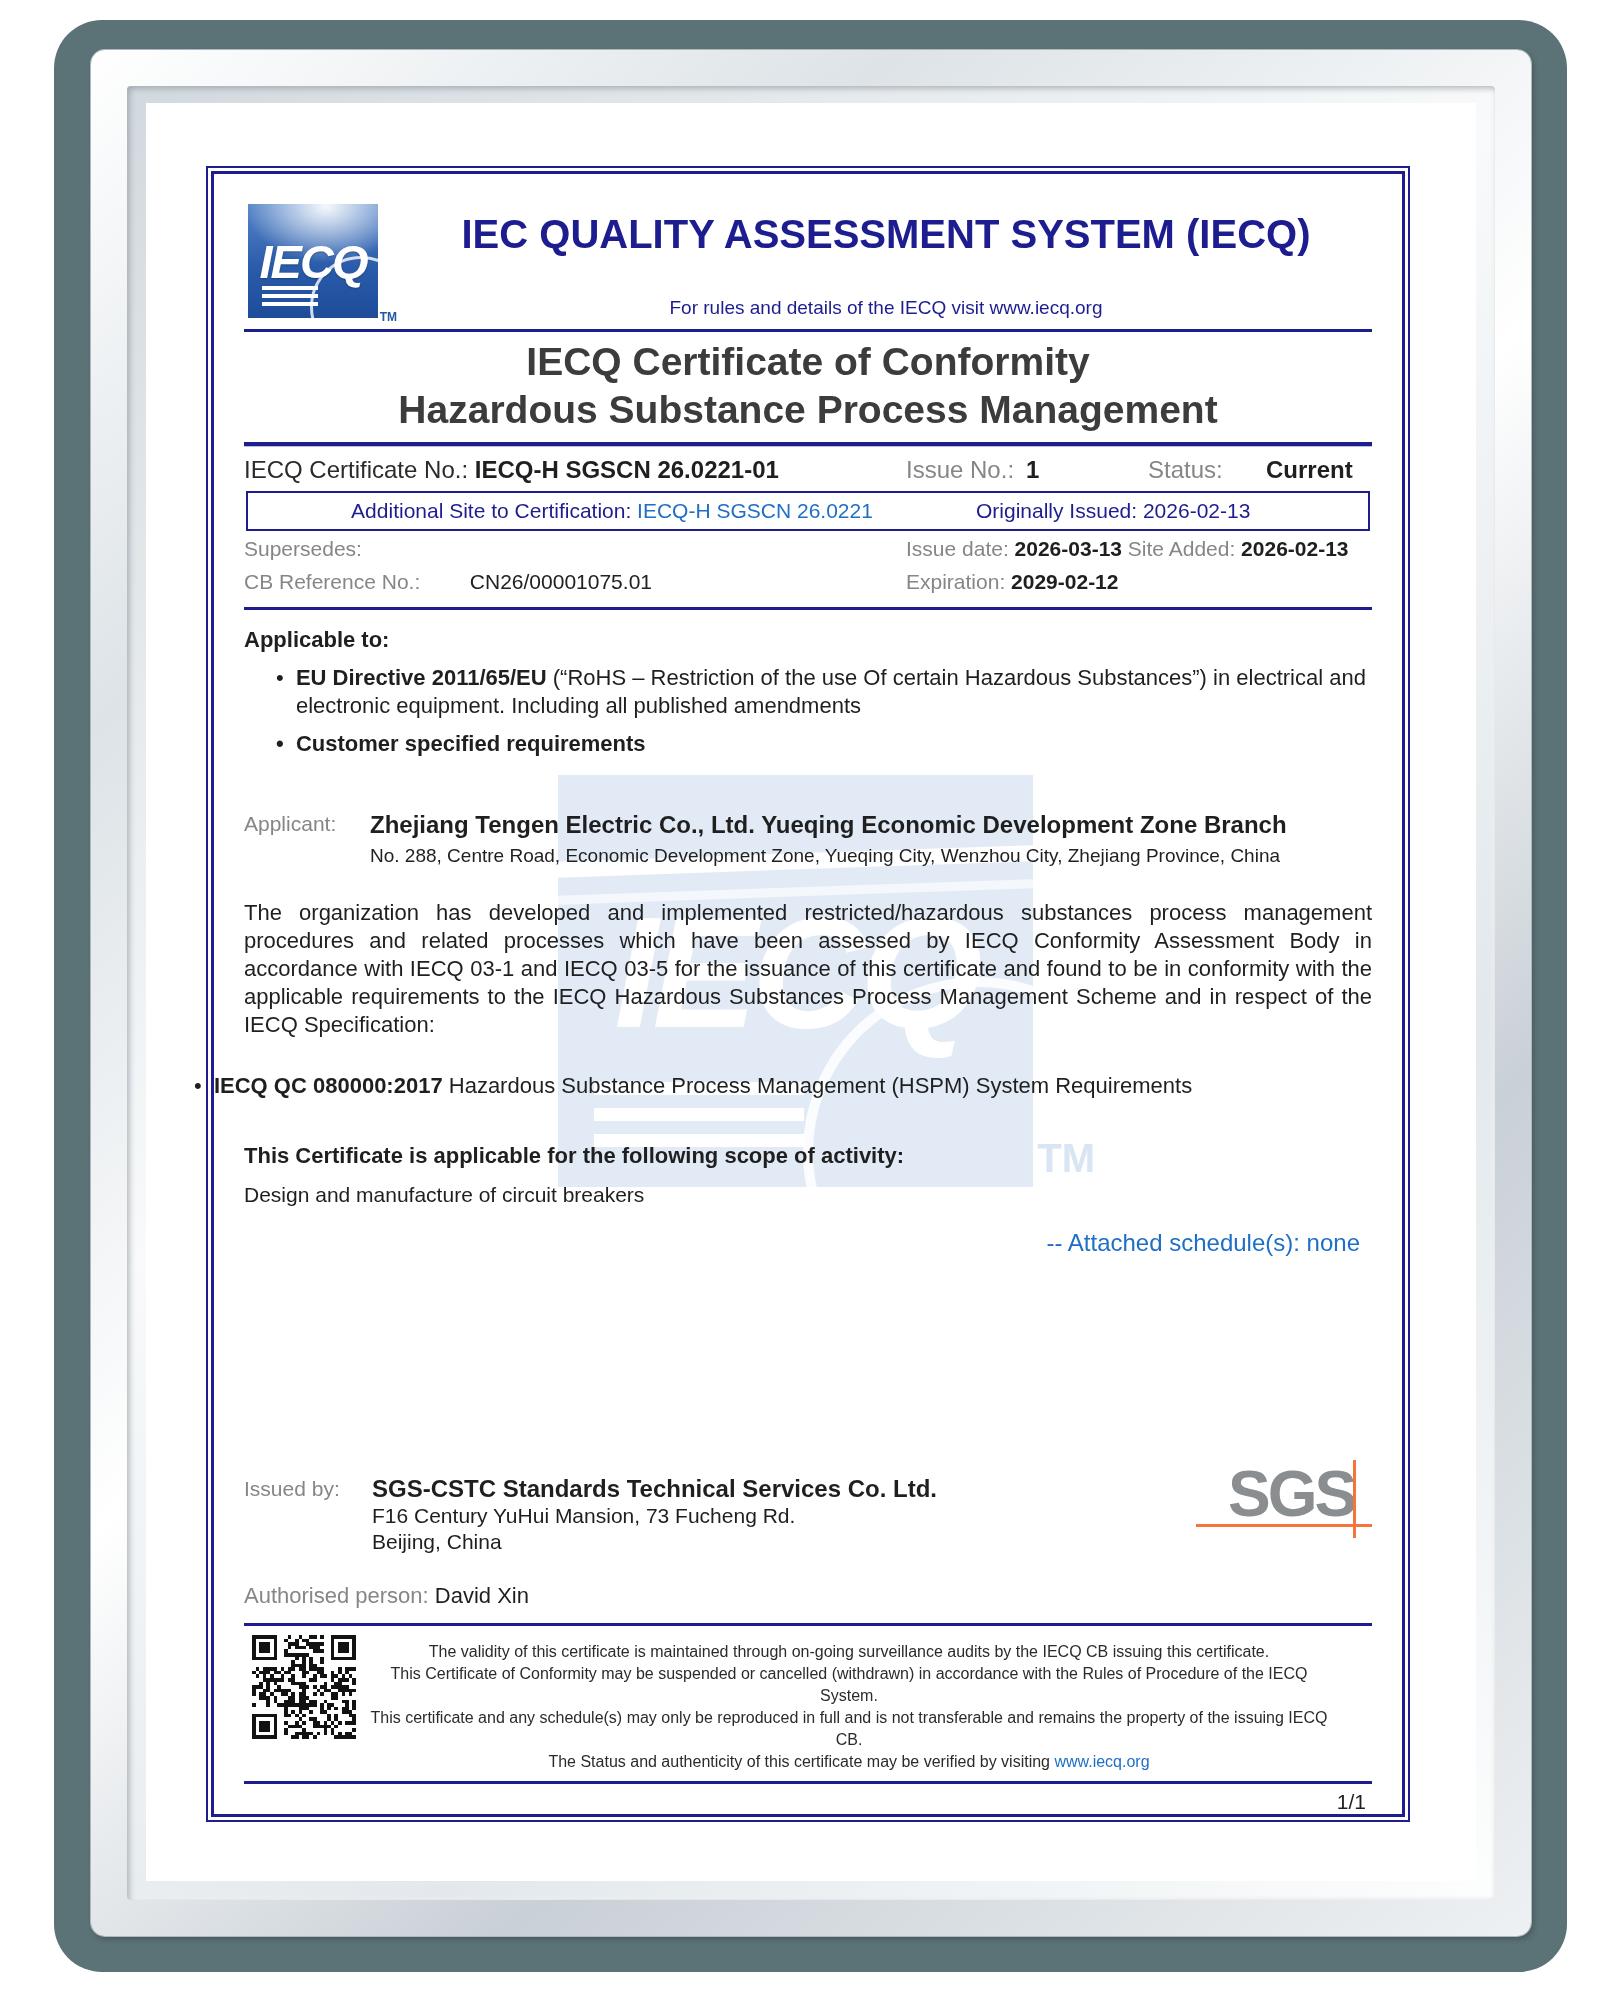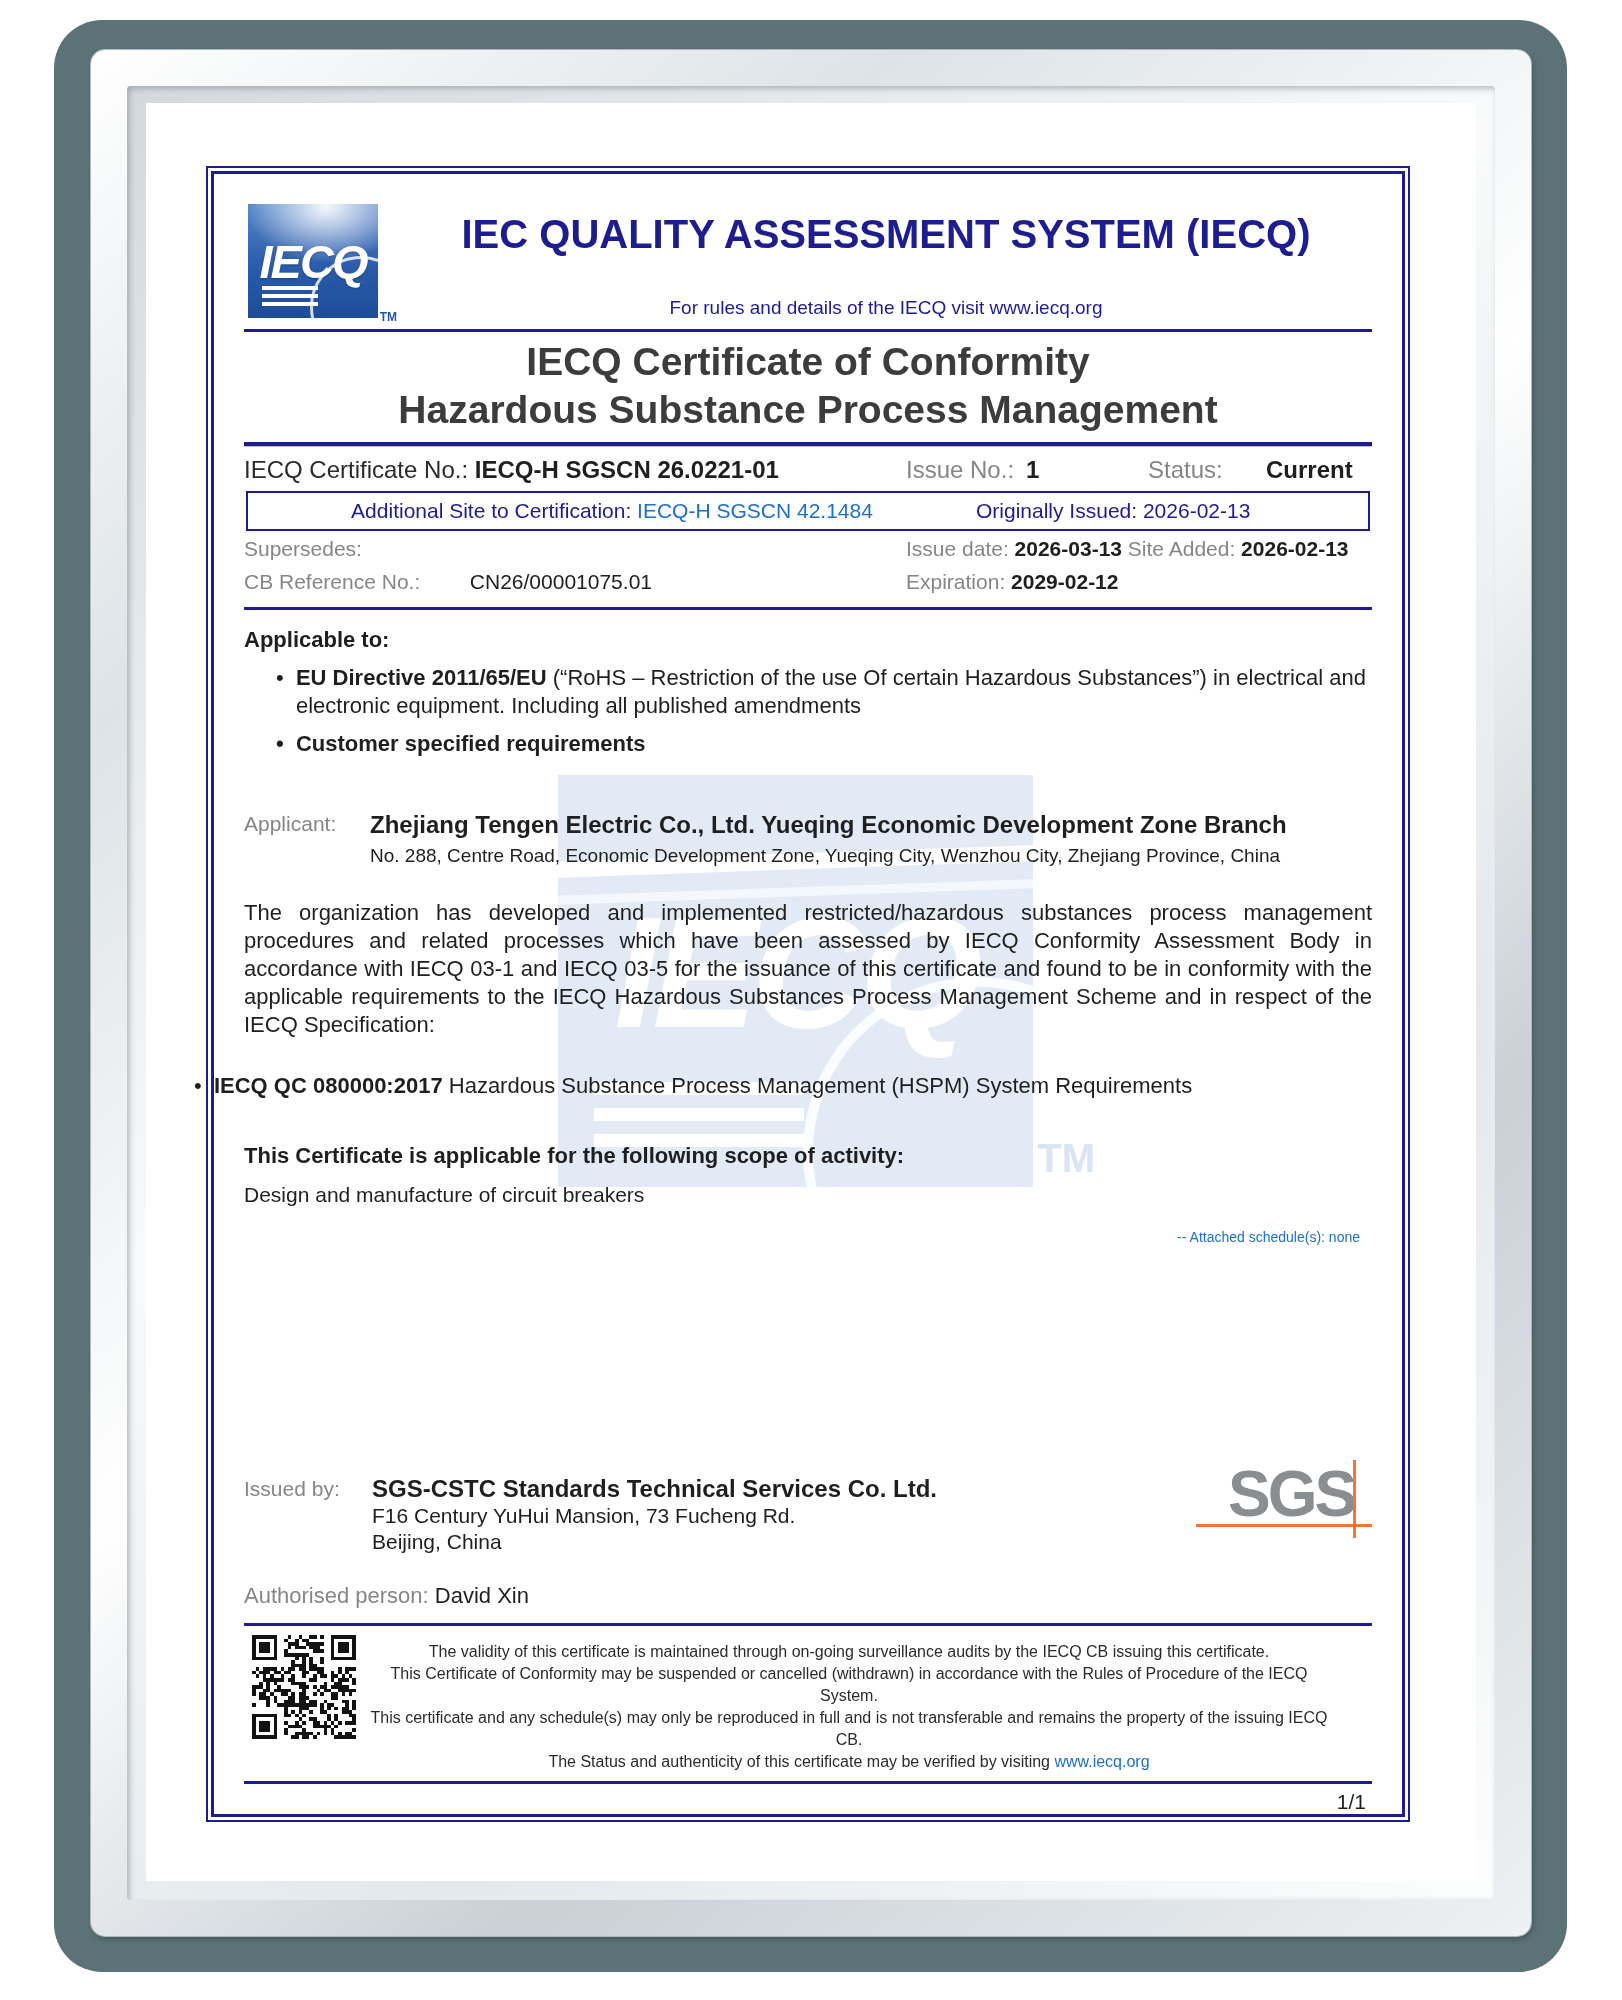--- a/index.html
+++ b/index.html
@@ -86,21 +86,21 @@
   .app-lbl{flex:0 0 126px;font-size:21px;color:#868686;padding-top:2px;}
   .app-info{width:995px;}
   .app-name{font-size:24px;line-height:30px;font-weight:bold;color:#1f1f1f;}
   .app-addr{font-size:19px;line-height:27px;color:#1f1f1f;margin-top:2px;}
 
   .body-par{padding:0 30px;margin-top:30px;font-size:22px;line-height:28px;text-align:justify;color:#1f1f1f;}
   .spec-bullet{padding-right:30px;text-indent:-20px;margin-top:34px;font-size:22px;color:#1f1f1f;}
 
   .scope{padding:0 30px;margin-top:44px;font-size:22px;color:#1f1f1f;}
   .scope-text{margin-top:14px;font-size:21px;}
-  .schedule-note{text-align:right;padding-right:42px;margin-top:22px;font-size:14px;color:#1e6fc5;}
+  .schedule-note{text-align:right;padding-right:42px;margin-top:22px;font-size:24px;color:#1e6fc5;}
 
   .spacer{flex:1;}
 
   
   .issued-row{display:flex;padding:0 30px;position:relative;}
   .iss-lbl{flex:0 0 128px;font-size:21px;color:#868686;padding-top:3px;}
   .iss-name{font-size:24px;line-height:29px;font-weight:bold;color:#1f1f1f;}
   .iss-addr{font-size:21px;line-height:26px;color:#1f1f1f;}
   .sgs{position:absolute;left:982px;top:-14px;width:182px;height:88px;}
   .sgs-text{position:absolute;left:32px;top:2px;font-size:64px;line-height:64px;font-weight:bold;
@@ -176,21 +176,21 @@
       <span class="val-b">IECQ-H SGSCN 26.0221-01</span>
       <span class="abs pos-issue-lbl lbl">Issue No.:</span>
       <span class="abs pos-issue-val val-b">1</span>
       <span class="abs pos-status-lbl lbl">Status:</span>
       <span class="abs pos-status-val val-b">Current</span>
     </div>
 
     <div class="addsite-box">
       <div class="addsite-left">
         <span>Additional Site to Certification:</span>
-        <span class="link-blue">IECQ-H SGSCN 42.1484</span>
+        <span class="link-blue">IECQ-H SGSCN 26.0221</span>
       </div>
       <div class="addsite-right">
         <span>Originally Issued:</span>
         <span>2026-02-13</span>
       </div>
     </div>
 
     <div class="meta-row">
       <span class="lbl">Supersedes:</span>
       <span></span>

